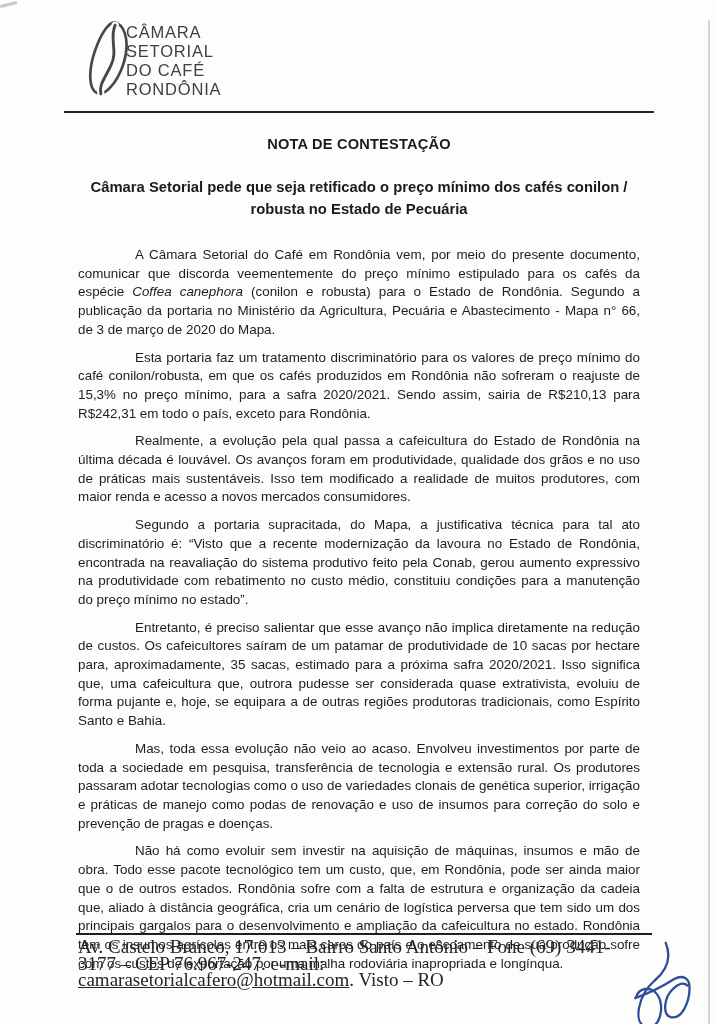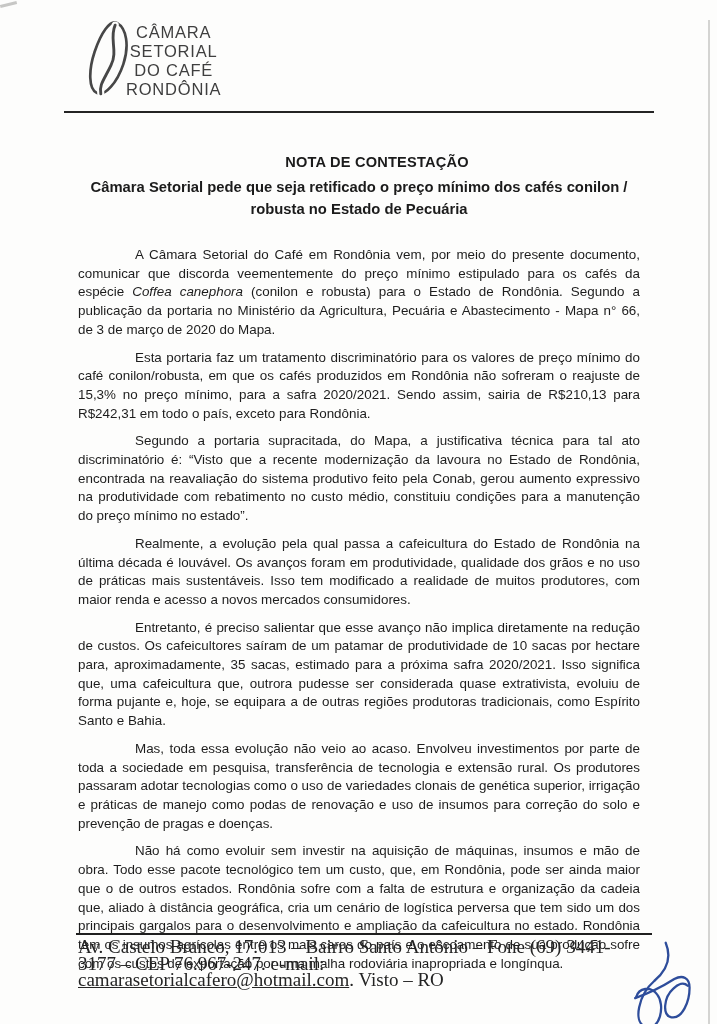--- a/index.html
+++ b/index.html
@@ -9,33 +9,33 @@
     background:#fdfdfc;
     font-family:"Liberation Sans",sans-serif;
     color:#1d1d1d;
     overflow:hidden;
   }
   
   .scan-edge{position:absolute;left:708px;top:20px;bottom:0;width:2px;background:#d4d4d2;}
   .corner-mark{position:absolute;left:0px;top:3px;width:17px;height:3px;background:#c7c7c5;transform:rotate(-14deg);}
 
   
-  .letterhead{position:absolute;left:86px;top:20px;display:flex;align-items:flex-start;text-align:center;}
+  .letterhead{position:absolute;left:86px;top:20px;display:flex;align-items:flex-start;}
   .bean-svg{width:46px;height:80px;display:block;}
   .logo-text{
     margin-left:-6px;margin-top:3px;
     font-size:16.5px;line-height:19px;
     letter-spacing:0.8px;color:#3f3f3f;font-weight:400;
     white-space:nowrap;
   }
   .top-rule{position:absolute;left:64px;top:111px;width:590px;height:0;border:none;border-top:2.5px solid #242424;margin:0;}
 
   
   .doc-title{
-    position:absolute;left:78px;top:136px;width:562px;margin:18px;
+    position:absolute;left:78px;top:136px;width:562px;margin:0;
     text-align:center;font-size:14.6px;font-weight:bold;letter-spacing:0.2px;color:#1b1b1b;
   }
   .doc-subtitle{
     position:absolute;left:70px;top:177px;width:578px;margin:0;
     text-align:center;font-size:14.8px;font-weight:bold;line-height:21.5px;color:#1b1b1b;
   }
 
   
   .body-text{
     position:absolute;left:78px;top:246px;width:562px;
@@ -83,22 +83,22 @@
   <h1 class="doc-title">NOTA DE CONTESTAÇÃO</h1>
 
   <h2 class="doc-subtitle">
     <span>Câmara Setorial pede que seja retificado o preço mínimo dos cafés conilon /</span><br>
     <span>robusta no Estado de Pecuária</span>
   </h2>
 
   <div class="body-text">
     <p><span>A Câmara Setorial do Café em Rondônia vem, por meio do presente documento, comunicar que discorda veementemente do preço mínimo estipulado para os cafés da espécie </span><i>Coffea canephora</i><span> (conilon e robusta) para o Estado de Rondônia. Segundo a publicação da portaria no Ministério da Agricultura, Pecuária e Abastecimento - Mapa n° 66, de 3 de março de 2020 do Mapa.</span></p>
     <p>Esta portaria faz um tratamento discriminatório para os valores de preço mínimo do café conilon/robusta, em que os cafés produzidos em Rondônia não sofreram o reajuste de 15,3% no preço mínimo, para a safra 2020/2021.  Sendo assim, sairia de R$210,13 para R$242,31 em todo o país, exceto para Rondônia.</p>
+    <p>Realmente, a evolução pela qual passa a cafeicultura do Estado de Rondônia na última década é louvável. Os avanços foram em produtividade, qualidade dos grãos e no uso de práticas mais sustentáveis. Isso tem modificado a realidade de muitos produtores, com maior renda e acesso a novos mercados consumidores.</p>
     <p>Segundo a portaria supracitada, do Mapa, a justificativa técnica para tal ato discriminatório é: “Visto que a recente modernização da lavoura no Estado de Rondônia, encontrada na reavaliação do sistema produtivo feito pela Conab, gerou aumento expressivo na produtividade com rebatimento no custo médio, constituiu condições para a manutenção do preço mínimo no estado”.</p>
-    <p>Realmente, a evolução pela qual passa a cafeicultura do Estado de Rondônia na última década é louvável. Os avanços foram em produtividade, qualidade dos grãos e no uso de práticas mais sustentáveis. Isso tem modificado a realidade de muitos produtores, com maior renda e acesso a novos mercados consumidores.</p>
     <p>Entretanto, é preciso salientar que esse avanço não implica diretamente na redução de custos. Os cafeicultores saíram de um patamar de produtividade de 10 sacas por hectare para, aproximadamente, 35 sacas, estimado para a próxima safra 2020/2021. Isso significa que, uma cafeicultura que, outrora pudesse ser considerada quase extrativista, evoluiu de forma pujante e, hoje, se equipara a de outras regiões produtoras tradicionais, como Espírito Santo e Bahia.</p>
     <p>Mas, toda essa evolução não veio ao acaso. Envolveu investimentos por parte de toda a sociedade em pesquisa, transferência de tecnologia e extensão rural. Os produtores passaram adotar tecnologias como o uso de variedades clonais de genética superior, irrigação e práticas de manejo como podas de renovação e uso de insumos para correção do solo e prevenção de pragas e doenças.</p>
     <p>Não há como evoluir sem investir na aquisição de máquinas, insumos e mão de obra. Todo esse pacote tecnológico tem um custo, que, em Rondônia, pode ser ainda maior que o de outros estados.  Rondônia sofre com a falta de estrutura e organização da cadeia que, aliado à distância geográfica, cria um cenário de logística perversa que tem sido um dos principais gargalos para o desenvolvimento e ampliação da cafeicultura no estado. Rondônia tem os insumos agrícolas entre os mais caros do país e o escoamento de sua produção sofre com os custos de exportação por uma malha rodoviária inapropriada e longínqua.</p>
   </div>
 
   <hr class="footer-rule">
   <div class="footer-text">
     <span>Av. Castelo Branco, 17.013 – Bairro Santo Antônio – Fone (69) 3441-3177 – CEP 76.967-247. e-mail:</span><br>
     <span class="email">camarasetorialcafero@hotmail.com</span><span>. Visto – RO</span>
   </div>

